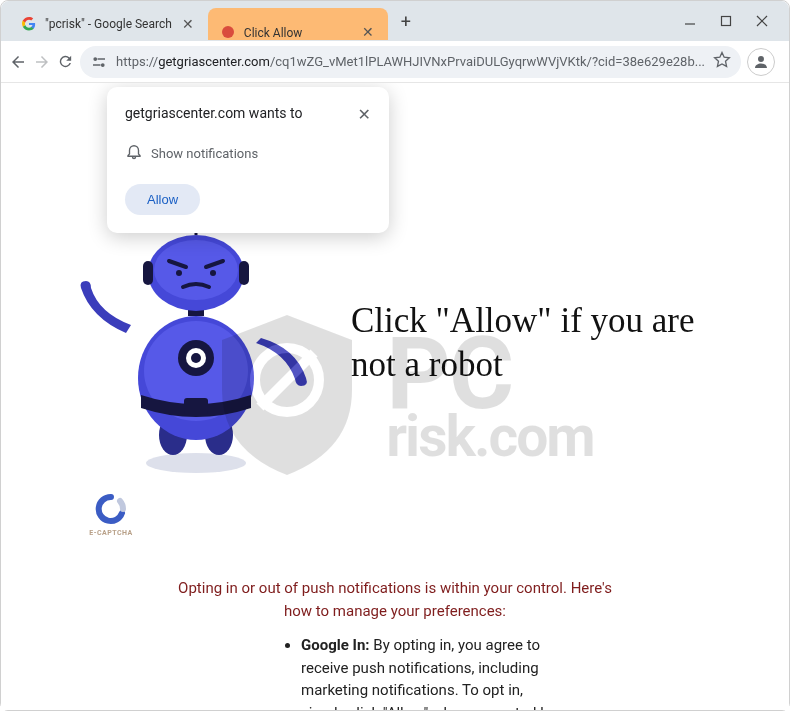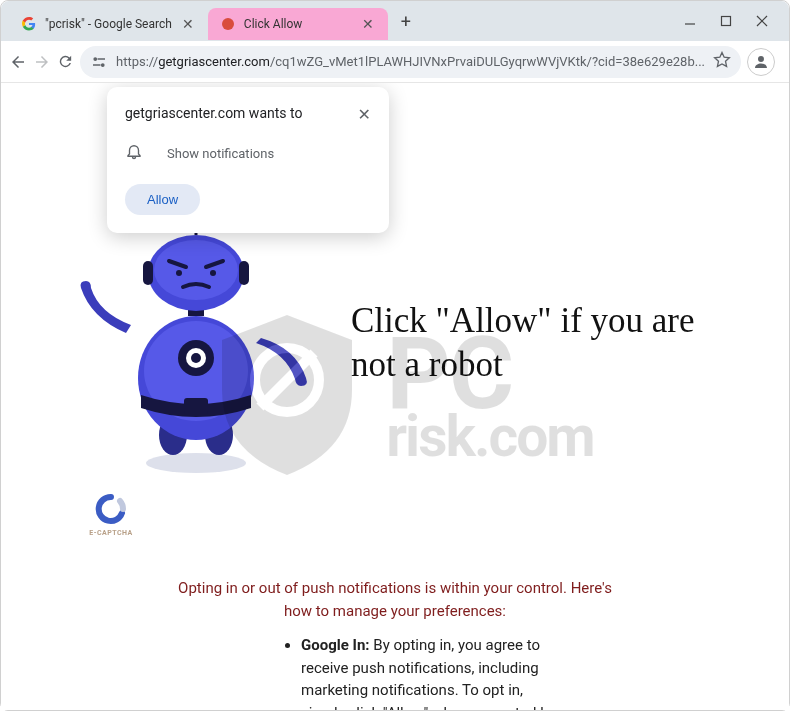--- a/index.html
+++ b/index.html
@@ -42,21 +42,22 @@
       margin-top: 6px;
       border-radius: 8px 8px 0 0;
       font-size: 12px;
       color: #333;
       gap: 8px;
       max-width: 210px;
       min-width: 180px;
       position: relative;
     }
     .tab.active {
-      background: #f9a8d4;
+      background: #fdba74;
+      align-items: flex-end;
     }
     .tab-favicon {
       width: 16px;
       height: 16px;
       display: flex;
       align-items: center;
       justify-content: center;
     }
     .tab-title {
       flex: 1;
@@ -200,21 +201,21 @@
       color: #202124;
     }
     .prompt-close {
       color: #5f6368;
       font-size: 16px;
       cursor: pointer;
     }
     .prompt-body {
       display: flex;
       align-items: center;
-      gap: 24px;
+      gap: 8px;
       margin-bottom: 20px;
     }
     .bell-icon {
       color: #5f6368;
     }
     .prompt-text {
       font-size: 13px;
       color: #5f6368;
     }
     .prompt-buttons {

